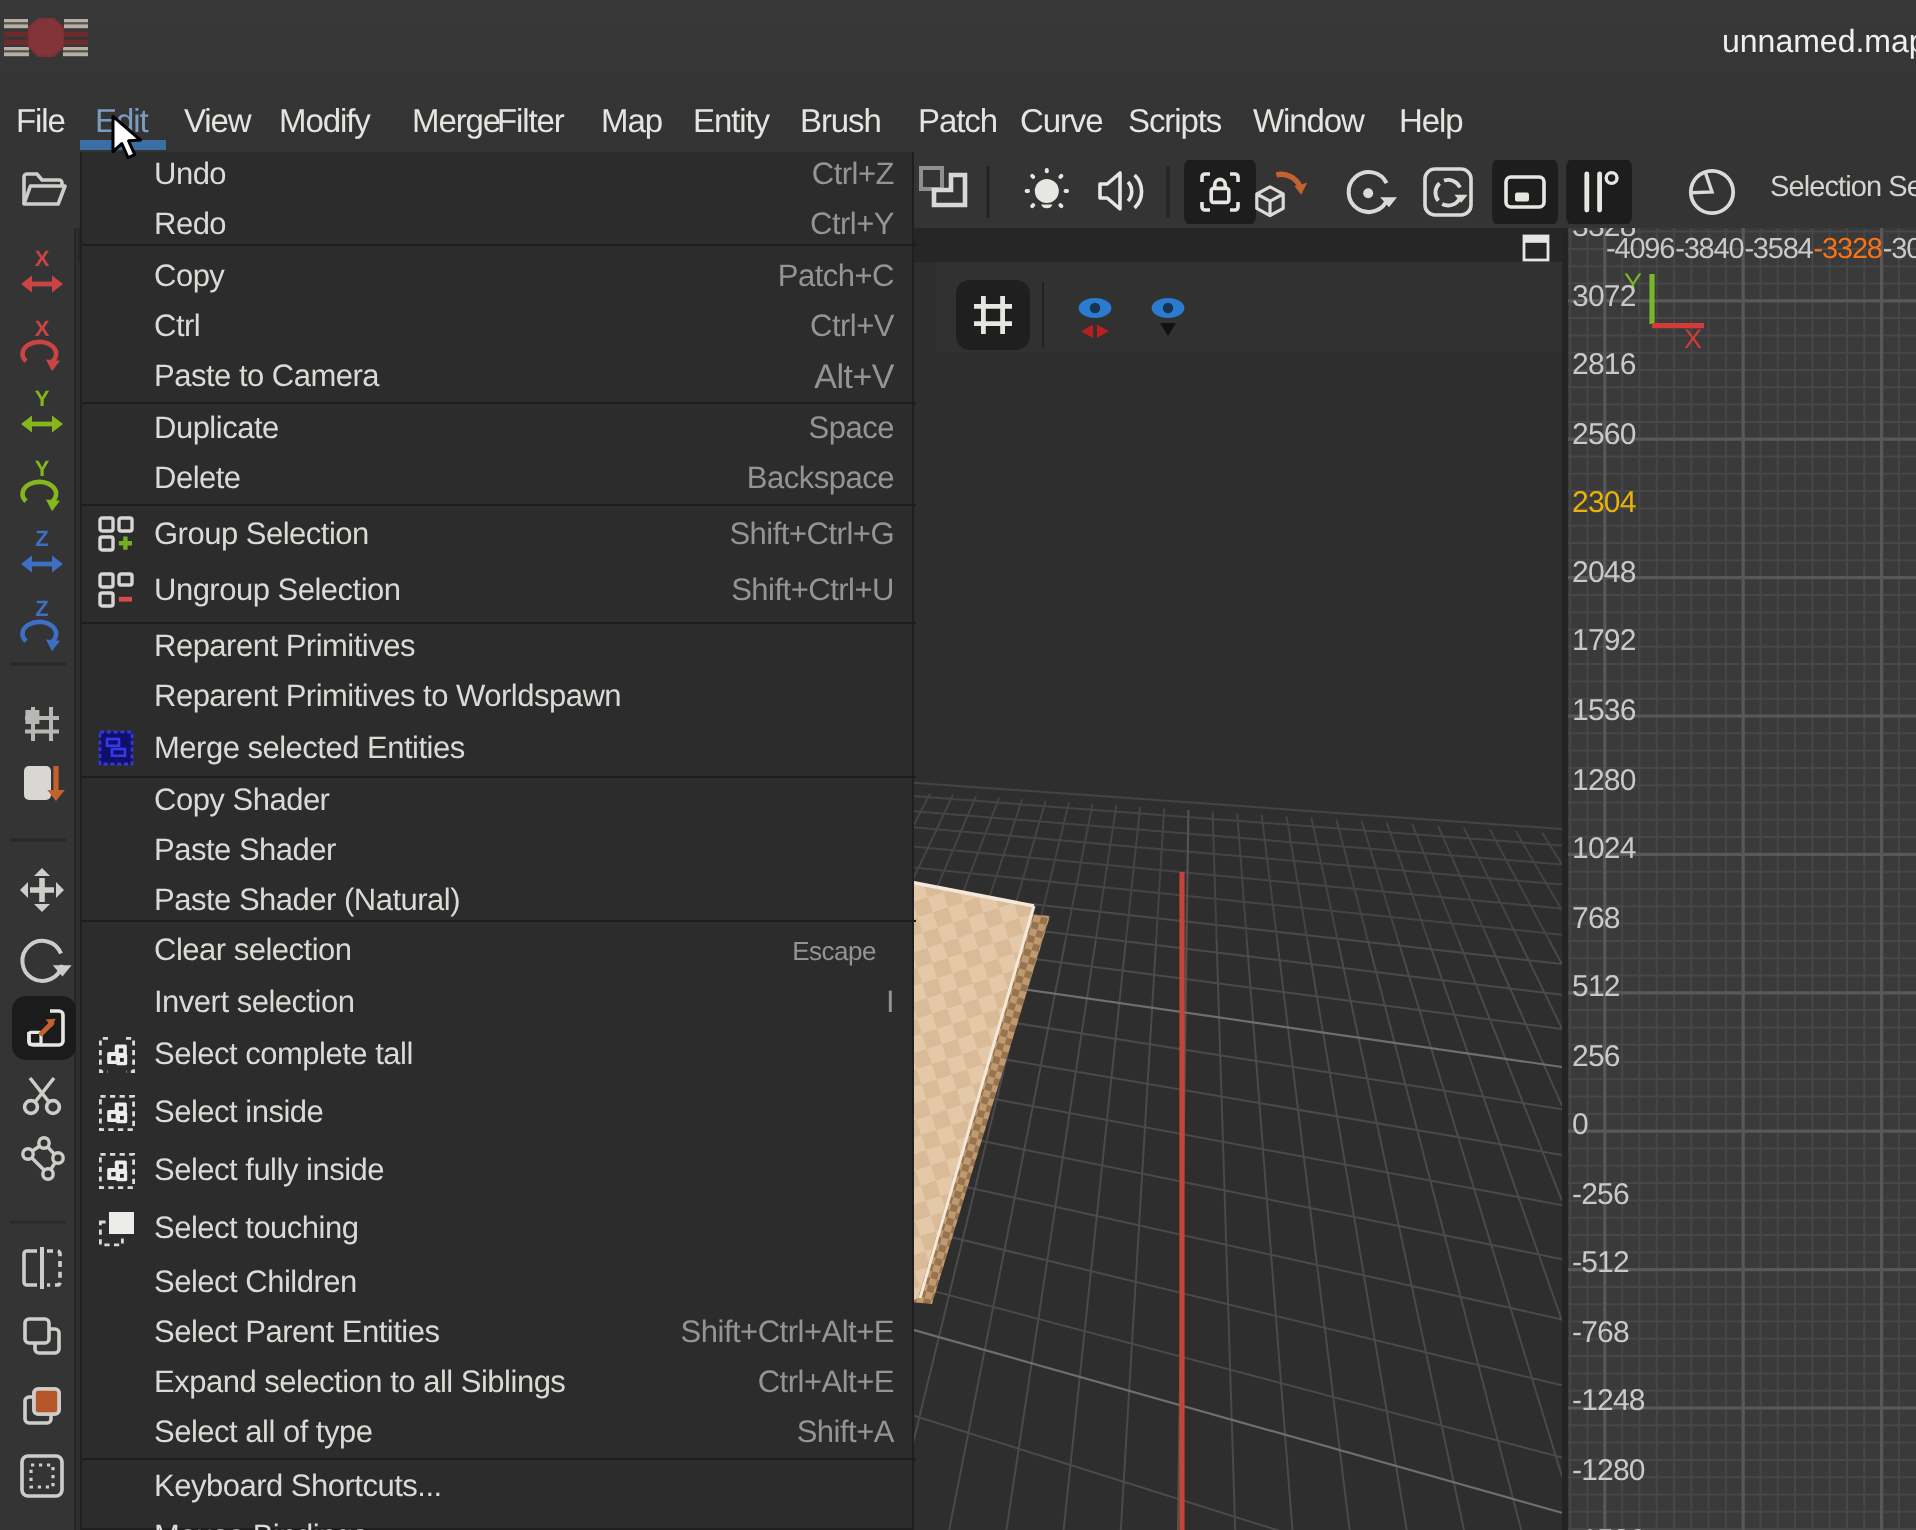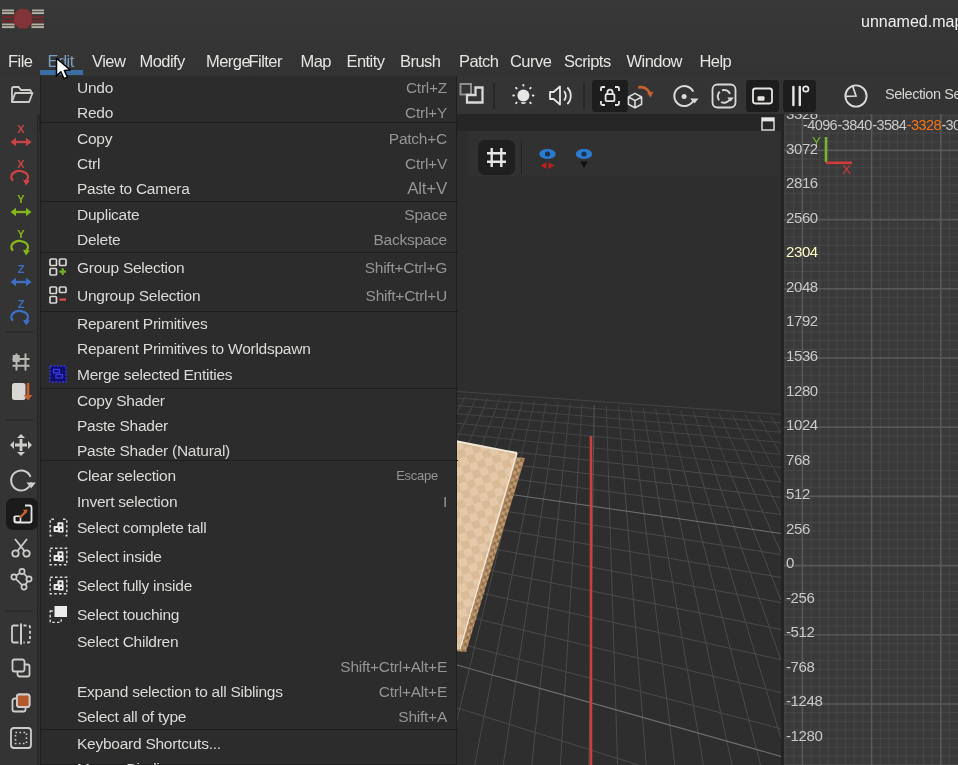--- a/index.html
+++ b/index.html
@@ -297,21 +297,21 @@
 <path d="M0 25.8H26" stroke="#d33a3a" stroke-width="2.6"></path>
 <text x="-14" y="9" fill="#77b82a" font-size="13.5">Y</text>
 <text x="16" y="37" fill="#d33a3a" font-size="13.5">X</text>
 </g>
 </svg>
 <div class="abs" style="left:781px;top:114px;width:177px;height:651px;overflow:hidden">
 <div style="position:absolute;left:5px;top:-8.8px;font-size:15px;letter-spacing:-0.4px;color:#c9c9c9">3328</div>
     <div style="position:absolute;left:5px;top:25.6px;font-size:15px;letter-spacing:-0.4px;color:#c9c9c9">3072</div>
     <div style="position:absolute;left:5px;top:60.2px;font-size:15px;letter-spacing:-0.4px;color:#c9c9c9">2816</div>
     <div style="position:absolute;left:5px;top:94.7px;font-size:15px;letter-spacing:-0.4px;color:#c9c9c9">2560</div>
-    <div style="position:absolute;left:5px;top:129.3px;font-size:15px;letter-spacing:-0.4px;color:#fef9c3">2304</div>
+    <div style="position:absolute;left:5px;top:129.3px;font-size:15px;letter-spacing:-0.4px;color:#eab308">2304</div>
     <div style="position:absolute;left:5px;top:163.8px;font-size:15px;letter-spacing:-0.4px;color:#c9c9c9">2048</div>
     <div style="position:absolute;left:5px;top:198.4px;font-size:15px;letter-spacing:-0.4px;color:#c9c9c9">1792</div>
     <div style="position:absolute;left:5px;top:232.9px;font-size:15px;letter-spacing:-0.4px;color:#c9c9c9">1536</div>
     <div style="position:absolute;left:5px;top:267.5px;font-size:15px;letter-spacing:-0.4px;color:#c9c9c9">1280</div>
     <div style="position:absolute;left:5px;top:302.0px;font-size:15px;letter-spacing:-0.4px;color:#c9c9c9">1024</div>
     <div style="position:absolute;left:5px;top:336.6px;font-size:15px;letter-spacing:-0.4px;color:#c9c9c9">768</div>
     <div style="position:absolute;left:5px;top:371.1px;font-size:15px;letter-spacing:-0.4px;color:#c9c9c9">512</div>
     <div style="position:absolute;left:5px;top:405.7px;font-size:15px;letter-spacing:-0.4px;color:#c9c9c9">256</div>
     <div style="position:absolute;left:5px;top:440.2px;font-size:15px;letter-spacing:-0.4px;color:#c9c9c9">0</div>
     <div style="position:absolute;left:5px;top:474.8px;font-size:15px;letter-spacing:-0.4px;color:#c9c9c9">-256</div>
@@ -420,20 +420,21 @@
         <rect x="6.6" y="10" width="2.2" height="2.2"></rect>
         <rect x="11" y="11" width="1.9" height="1.9"></rect>
       </g>
     </svg>
 <div style="position:absolute;left:36px;top:527.5px;height:21px;line-height:21px;font-size:15.5px;letter-spacing:-0.25px;color:#dcdad7;white-space:nowrap">Select touching</div>
 <svg style="position:absolute;left:8px;top:529px" width="19" height="19" viewBox="0 0 19 19">
 <rect x="1.2" y="6" width="11" height="11.4" fill="none" stroke="#dcdad7" stroke-width="1.4" stroke-dasharray="2.6 2.2"></rect>
 <rect x="5.5" y="1" width="12.5" height="11" fill="#ececea"></rect>
     </svg>
 <div style="position:absolute;left:36px;top:554.5px;height:21px;line-height:21px;font-size:15.5px;letter-spacing:-0.25px;color:#dcdad7;white-space:nowrap">Select Children</div>
+<div style="position:absolute;left:36px;top:579.5px;height:21px;line-height:21px;font-size:15.5px;letter-spacing:-0.25px;color:#dcdad7;white-space:nowrap">Select Parent Entities</div>
 <div style="position:absolute;right:9px;top:579.5px;height:21px;line-height:21px;font-size:15.5px;letter-spacing:-0.25px;color:#949494;white-space:nowrap">Shift+Ctrl+Alt+E</div>
 <div style="position:absolute;left:36px;top:604.5px;height:21px;line-height:21px;font-size:15.5px;letter-spacing:-0.25px;color:#dcdad7;white-space:nowrap">Expand selection to all Siblings</div>
 <div style="position:absolute;right:9px;top:604.5px;height:21px;line-height:21px;font-size:15.5px;letter-spacing:-0.25px;color:#949494;white-space:nowrap">Ctrl+Alt+E</div>
 <div style="position:absolute;left:36px;top:629.5px;height:21px;line-height:21px;font-size:15.5px;letter-spacing:-0.25px;color:#dcdad7;white-space:nowrap">Select all of type</div>
 <div style="position:absolute;right:9px;top:629.5px;height:21px;line-height:21px;font-size:15.5px;letter-spacing:-0.25px;color:#949494;white-space:nowrap">Shift+A</div>
 <div style="position:absolute;left:0px;top:652.5px;width:417px;height:1px;background:#1d1d1d"></div>
 <div style="position:absolute;left:36px;top:656.5px;height:21px;line-height:21px;font-size:15.5px;letter-spacing:-0.25px;color:#dcdad7;white-space:nowrap">Keyboard Shortcuts...</div>
 <div style="position:absolute;left:36px;top:681.5px;height:21px;line-height:21px;font-size:15.5px;letter-spacing:-0.25px;color:#dcdad7;white-space:nowrap">Mouse Bindings...</div>
 </div>
 

